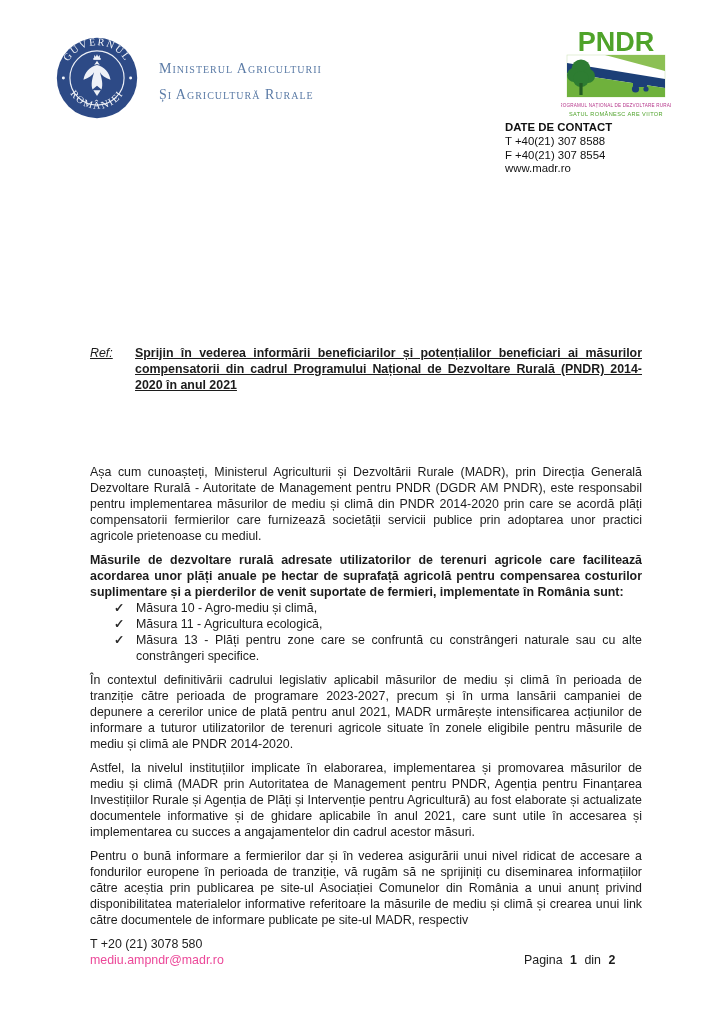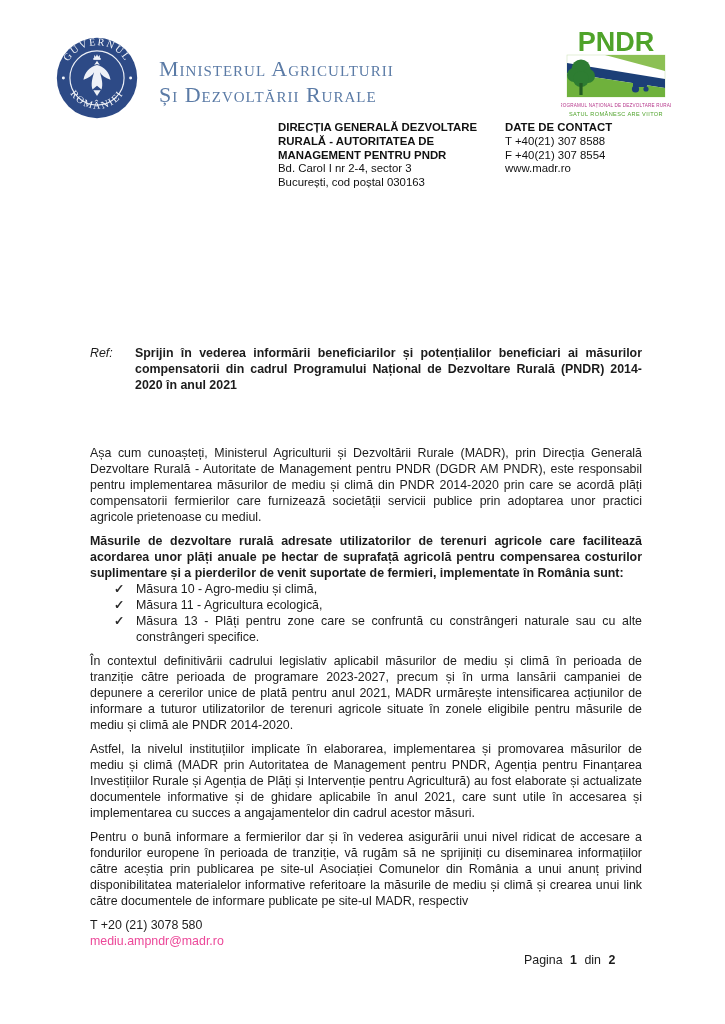--- a/index.html
+++ b/index.html
@@ -5,21 +5,21 @@
   html,body{margin:0;padding:0;background:#fff;}
   .page{
     position:relative;width:725px;height:1024px;background:#ffffff;
     font-family:"Liberation Sans",sans-serif;color:#1c1c1c;overflow:hidden;
   }
   
   .seal{position:absolute;left:56px;top:37px;width:82px;height:82px;}
   .ministry-title{
     position:absolute;left:159px;top:56px;
     font-family:"Liberation Serif",serif;font-variant:small-caps;
-    font-size:22px;line-height:26px;letter-spacing:1px;color:#5b7ba6;font-weight:500;
+    font-size:14px;line-height:26px;letter-spacing:1px;color:#5b7ba6;font-weight:500;
   }
   .pndr-logo{position:absolute;left:561px;top:27px;width:110px;height:95px;}
   .address-block{
     position:absolute;left:278px;top:121px;width:215px;
     font-size:11.4px;line-height:13.8px;color:#111;
   }
   .address-block .b{font-weight:700;}
   .contact-block{
     position:absolute;left:505px;top:121px;width:160px;
     font-size:11.4px;line-height:13.8px;color:#111;
@@ -27,21 +27,21 @@
   .contact-block .b{font-weight:700;}
   .regnum{
     position:absolute;left:505px;top:206px;width:180px;
     font-size:12.6px;line-height:16.5px;font-weight:700;color:#111;
   }
   
   .letter-body{
     position:absolute;left:90px;top:345px;width:552px;
     font-size:12.4px;line-height:16px;text-align:justify;color:#1c1c1c;
   }
-  .subject{display:flex;margin-bottom:52px;}
+  .subject{display:flex;margin-bottom:71px;text-decoration:underline;}
   .subject .lbl{flex:0 0 45px;font-style:italic;}
   .subject .txt{flex:1;font-weight:700;}
   .para{margin:0 0 8px 0;}
   .para.tight{margin-bottom:0;font-weight:bold;}
   .checklist{margin:0 0 8px 0;}
   .check-item{display:flex;padding-left:24px;}
   .check-item .check{flex:0 0 22px;color:#2b2b2b;font-weight:700;}
   .check-item .li-text{flex:1;text-align:justify;}
   .footer-phone{margin-top:0;}
   .email-link{color:#ec4899;cursor:pointer;}
@@ -78,21 +78,21 @@
         <rect x="45.5" y="25.5" width="9" height="2.4"></rect>
         <path d="M50 29 l3.4 5.2 -3.4 -1.2 -3.4 1.2 z"></path>
         <path d="M50 34 C41 36 35 43 33.5 52 C40 50 44.5 47 46.5 43 C44 51 42.5 58 44.5 64 L50 59.5 L55.5 64 C57.5 58 56 51 53.5 43 C55.5 47 60 50 66.5 52 C65 43 59 36 50 34 z"></path>
         <path d="M45.5 65 L50 72 L54.5 65 Z"></path>
       </g>
     </svg>
   </div>
 
   <div class="ministry-title">
     <div>Ministerul Agriculturii</div>
-    <div>Și Dezvoltării Rurale</div>
+    <div>Și Agricultură Rurale</div>
   </div>
 
   <div class="pndr-logo">
     <svg viewBox="0 0 110 95" width="110" height="95">
       <text x="55" y="24" text-anchor="middle" font-size="27" font-weight="bold" font-family="Liberation Sans, sans-serif" fill="#4fa32a">PNDR</text>
       <g>
         <rect x="6" y="28" width="98" height="42" fill="#ffffff" stroke="#cfe3bd" stroke-width="0.6"></rect>
         <path d="M44 28 H104 V44 Z" fill="#8cc054"></path>
         <path d="M6 36 L104 52 L104 61 L6 46 Z" fill="#1c3f77"></path>
         <path d="M6 46 L104 61 L104 70 L6 70 Z" fill="#6fb13c"></path>
@@ -108,27 +108,20 @@
           <rect x="80" y="49" width="6" height="6" rx="1"></rect>
           <circle cx="74.5" cy="62" r="3.6"></circle>
           <circle cx="85" cy="62" r="2.6"></circle>
         </g>
       </g>
       <text x="55" y="80" text-anchor="middle" font-size="4.6" letter-spacing="0.2" font-family="Liberation Sans, sans-serif" fill="#b5358a">PROGRAMUL NAȚIONAL DE DEZVOLTARE RURALĂ</text>
       <text x="55" y="89" text-anchor="middle" font-size="5.6" letter-spacing="0.4" font-family="Liberation Sans, sans-serif" fill="#4fa32a">SATUL ROMÂNESC ARE VIITOR</text>
     </svg>
   </div>
 
-  <div class="address-block">
-    <div class="b">DIRECȚIA GENERALĂ DEZVOLTARE</div>
-    <div class="b">RURALĂ - AUTORITATEA DE</div>
-    <div class="b">MANAGEMENT PENTRU PNDR</div>
-    <div>Bd. Carol I nr 2-4, sector 3</div>
-    <div>București, cod poștal 030163</div>
-  </div>
 
   <div class="contact-block">
     <div class="b">DATE DE CONTACT</div>
     <div>T +40(21) 307 8588</div>
     <div>F +40(21) 307 8554</div>
     <div>www.madr.ro</div>
   </div>
 
 
   <div class="letter-body">

